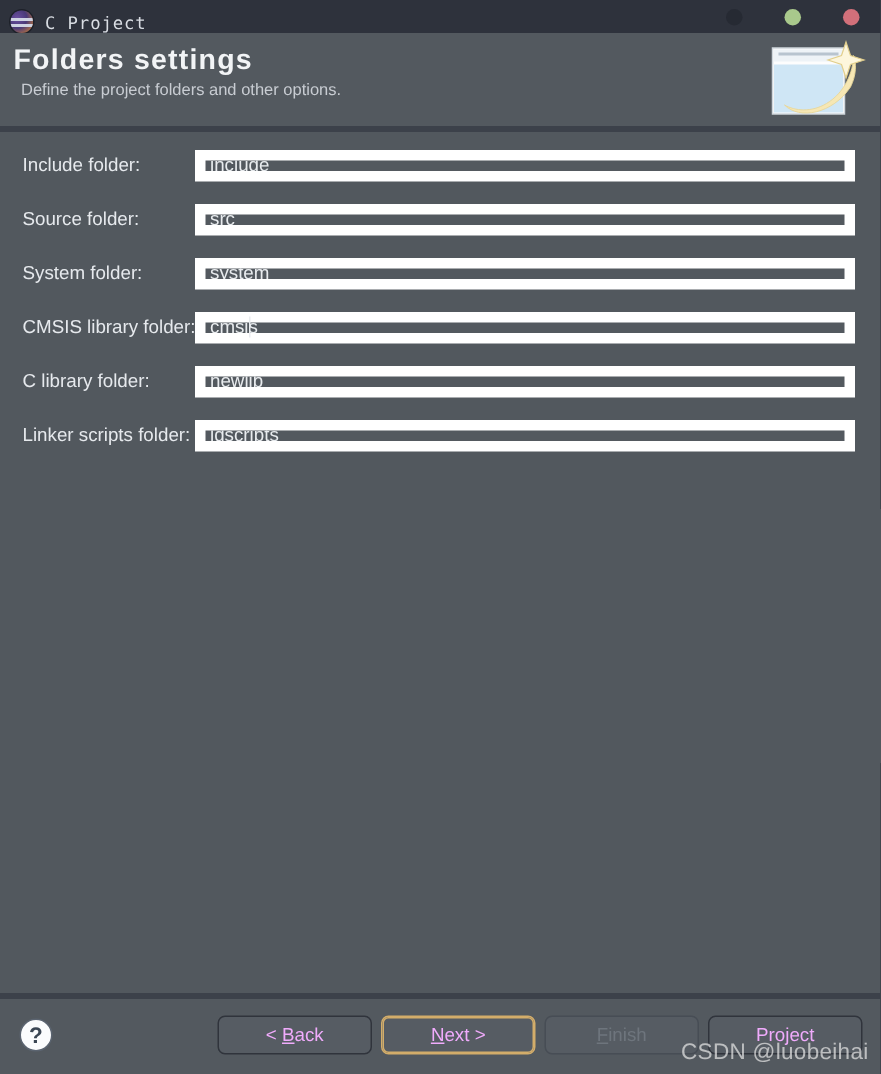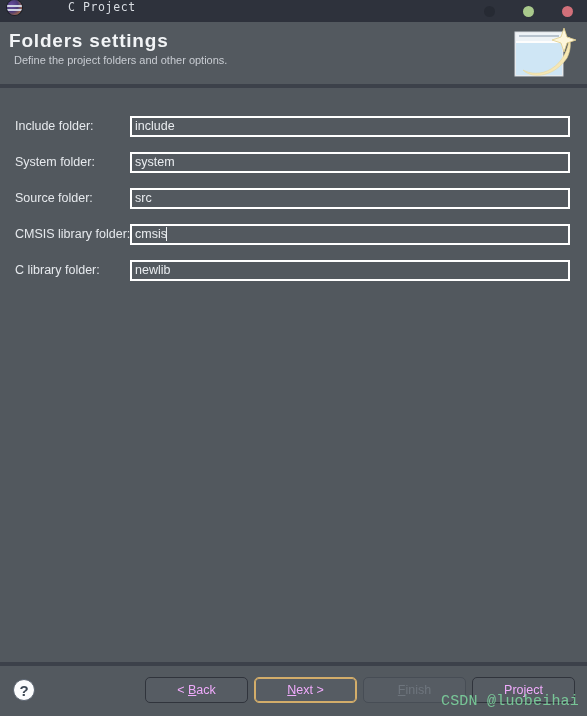--- a/index.html
+++ b/index.html
@@ -23,24 +23,23 @@
     flex-direction: column;
   }
 
   
   #titlebar {
     position: relative;
     height: 22px;
     flex: 0 0 22px;
     background: #2e323c;
     display: flex;
-    align-items: flex-start;
+    align-items: flex-end;
     padding: 0 0 0 7px;
     box-sizing: border-box;
-    gap: 38px;
   }
   #app-icon {
     width: 15px;
     height: 15px;
     border-radius: 50%;
     position: relative;
     overflow: hidden;
     background: radial-gradient(circle at 30% 35%, #6b4fa0 0%, #4a3a78 45%, #e08a2a 100%);
     flex: 0 0 auto;
     box-shadow: 0 0 0 1px #1d2029;
@@ -120,21 +119,21 @@
     top: 2px;
     width: 74px;
     height: 62px;
   }
 
   
   #body {
     flex: 1 1 auto;
     position: relative;
     background: #52585e;
-    padding-top: 20px;
+    padding-top: 4px;
     box-sizing: border-box;
   }
   .field-row {
     position: relative;
     height: 36px;
     display: flex;
     align-items: center;
   }
   .field-label {
     position: absolute;
@@ -143,21 +142,21 @@
     font-size: 12.5px;
     white-space: nowrap;
   }
   .field-input {
     position: absolute;
     left: 130px;
     width: 440px;
     height: 21px;
     box-sizing: border-box;
     background: #53595f;
-    border: 2px solid #ffffff;
+    border: 7px solid #ffffff;
     color: #e9ecef;
     font-size: 12.5px;
     font-family: "Liberation Sans", sans-serif;
     padding: 0 0 0 3px;
     outline: none;
     line-height: 19px;
   }
   .field-input.focused {
     border-color: #ffffff;
   }
@@ -227,26 +226,25 @@
   .wiz-button.disabled {
     color: #6e757d;
     border-color: #474d55;
   }
   .mn { text-decoration: underline; }
 
   #watermark {
     position: absolute;
     right: 8px;
     bottom: 6px;
-    color: #86efac;
+    color: #e5e5e5;
     font-size: 15px;
     opacity: 0.72;
     white-space: nowrap;
     letter-spacing: 0.2px;
-    font-family: Liberation Mono, monospace;
   }
 </style>
 </head>
 <body>
 
 <div id="window">
 
   <div id="titlebar">
     <span id="app-icon"></span>
     <span id="title-text">C Project</span>
@@ -271,40 +269,44 @@
   </div>
 
   <div id="body">
 
     <div class="field-row">
       <span class="field-label">Include folder:</span>
       <input class="field-input" type="text" value="include" style="">
     </div>
 
     <div class="field-row">
+      <span class="field-label">Source folder:</span>
+      <input class="field-input" type="text" value="src" style="">
+    </div>
+
+    <div class="field-row">
       <span class="field-label">System folder:</span>
       <input class="field-input" type="text" value="system" style="">
-    </div>
-
-    <div class="field-row">
-      <span class="field-label">Source folder:</span>
-      <input class="field-input" type="text" value="src" style="">
     </div>
 
     <div class="field-row">
       <span class="field-label">CMSIS library folder:</span>
       <input class="field-input focused" type="text" value="cmsis" style="">
       <span class="caret" id="cmsis-caret" style="left: 165.953px;"></span>
     </div>
 
     <div class="field-row">
       <span class="field-label">C library folder:</span>
       <input class="field-input" type="text" value="newlib" style="">
     </div>
 
+    <div class="field-row">
+      <span class="field-label">Linker scripts folder:</span>
+      <input class="field-input" type="text" value="ldscripts" style="">
+    </div>
 
   </div>
 
   <div id="footer">
     <div id="help-button">
       <span>?</span>
     </div>
 
     <div id="button-bar">
       <button class="wiz-button">

